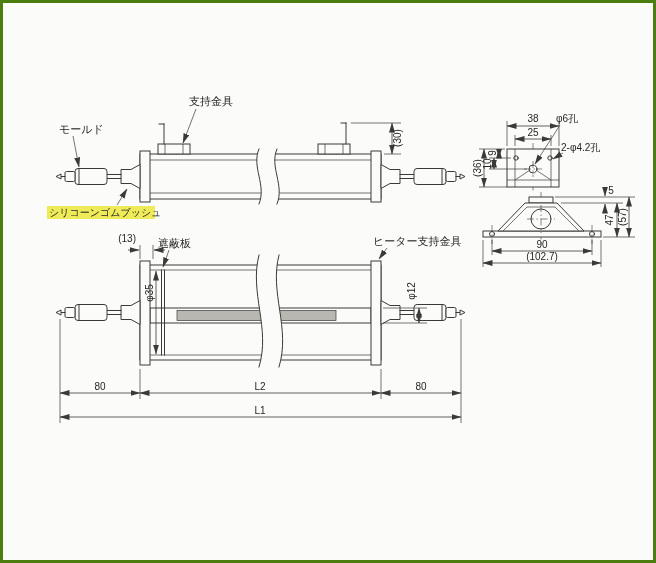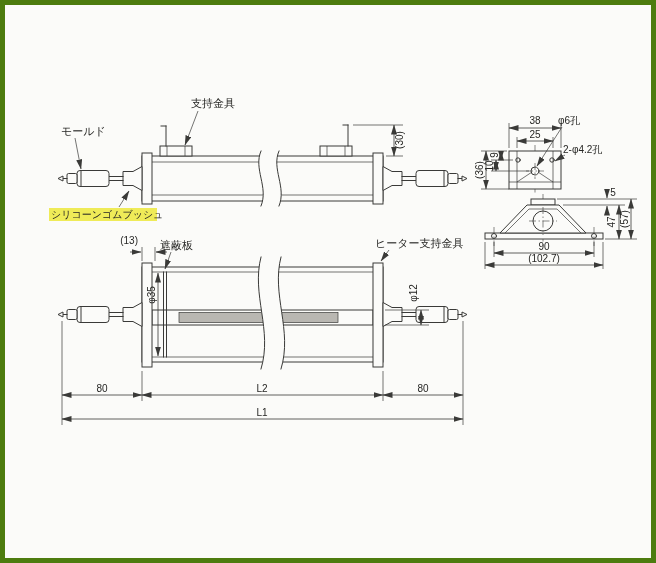--- a/index.html
+++ b/index.html
@@ -1,16 +1,16 @@
 <!DOCTYPE html>
 <html><head>
 <meta charset="utf-8">
 <style>
   html,body{margin:0;padding:0;background:#e8e8e4}
-  .page{position:relative;width:656px;height:563px;background:#fbfbf9;border:5px solid #4d7c0f;box-sizing:border-box;overflow:hidden}
+  .page{position:relative;width:656px;height:563px;background:#fbfbf9;border:3px solid #4d7c0f;box-sizing:border-box;overflow:hidden}
   svg{display:block}
   .ln{stroke:#3a3a38;stroke-width:1;fill:none;stroke-linecap:square}
   .thin{stroke:#3a3a38;stroke-width:.7;fill:none}
   .fillw{fill:#fbfbf9}
   .solidw{fill:#fbfbf9;stroke:#3a3a38;stroke-width:1}
   .gray{fill:#b9b7b2;stroke:#3a3a38;stroke-width:.7}
   .cl{stroke:#3a3a38;stroke-width:.6;stroke-dasharray:7 2.5 1.5 2.5;fill:none}
   .dim{stroke:#3a3a38;stroke-width:.8;fill:none}
   .ext{stroke:#3a3a38;stroke-width:.7;fill:none}
   text{font-family:"Liberation Sans","DejaVu Sans",sans-serif;fill:#262624}

